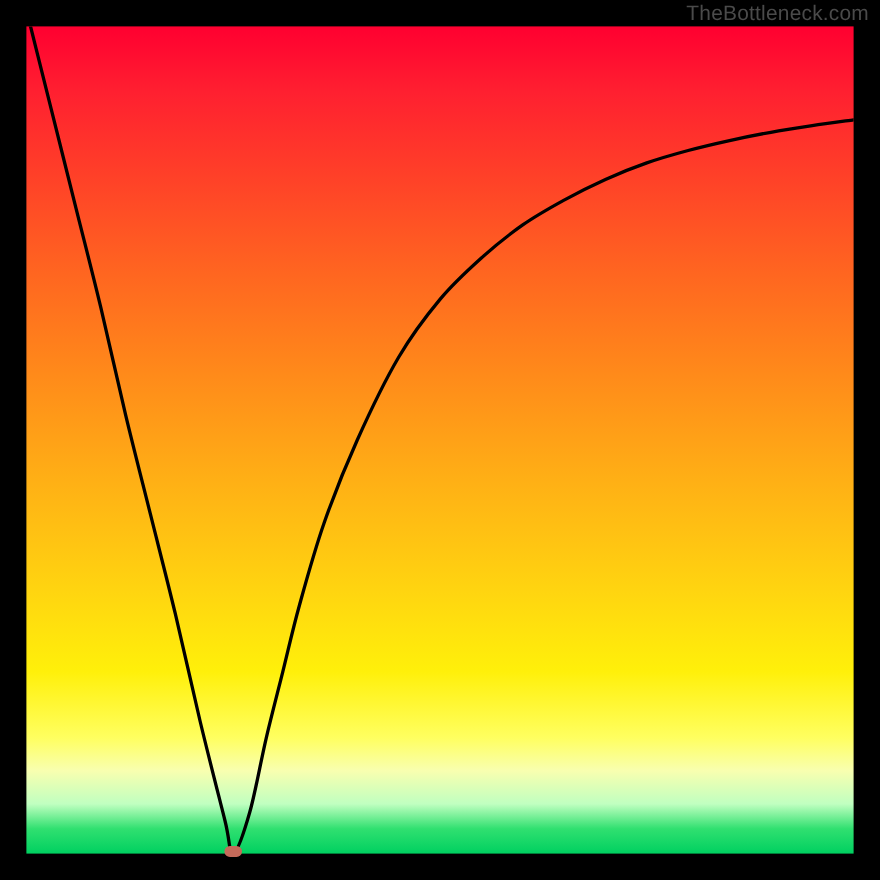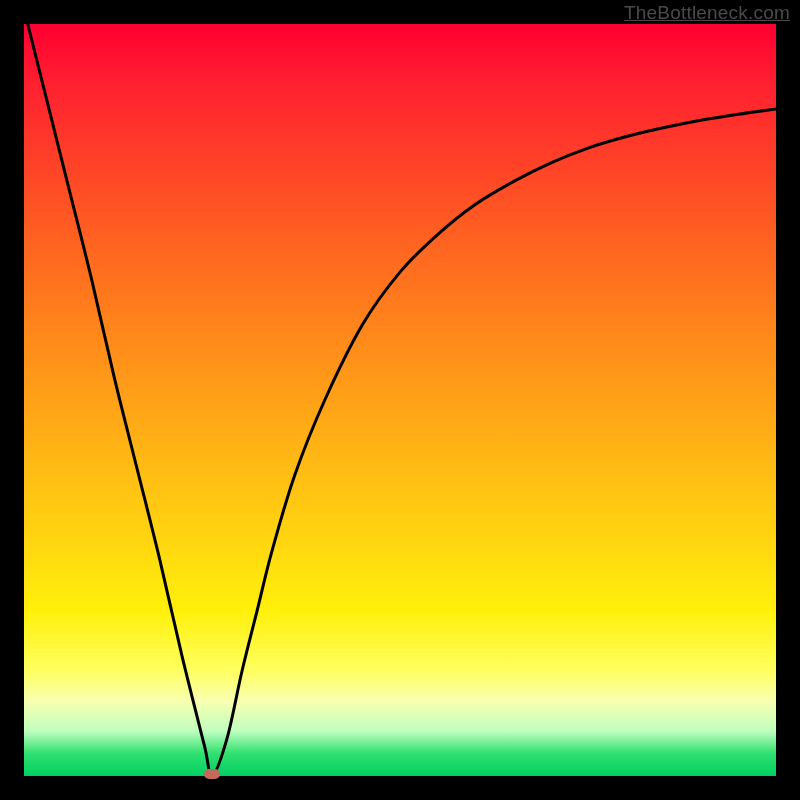--- a/index.html
+++ b/index.html
@@ -31,21 +31,20 @@
       #00d060 100%);
   }
   .attribution {
     position: absolute;
     top: 2px;
     right: 10px;
     color: #4a4a4a;
     font-size: 19px;
     font-weight: 500;
     letter-spacing: 0.2px;
-    text-decoration: underline;
   }
   svg.curve {
     position: absolute;
     left: 24px; top: 24px;
     width: 752px; height: 752px;
   }
   .marker {
     position: absolute;
     width: 16px; height: 10px;
     border-radius: 5px;

